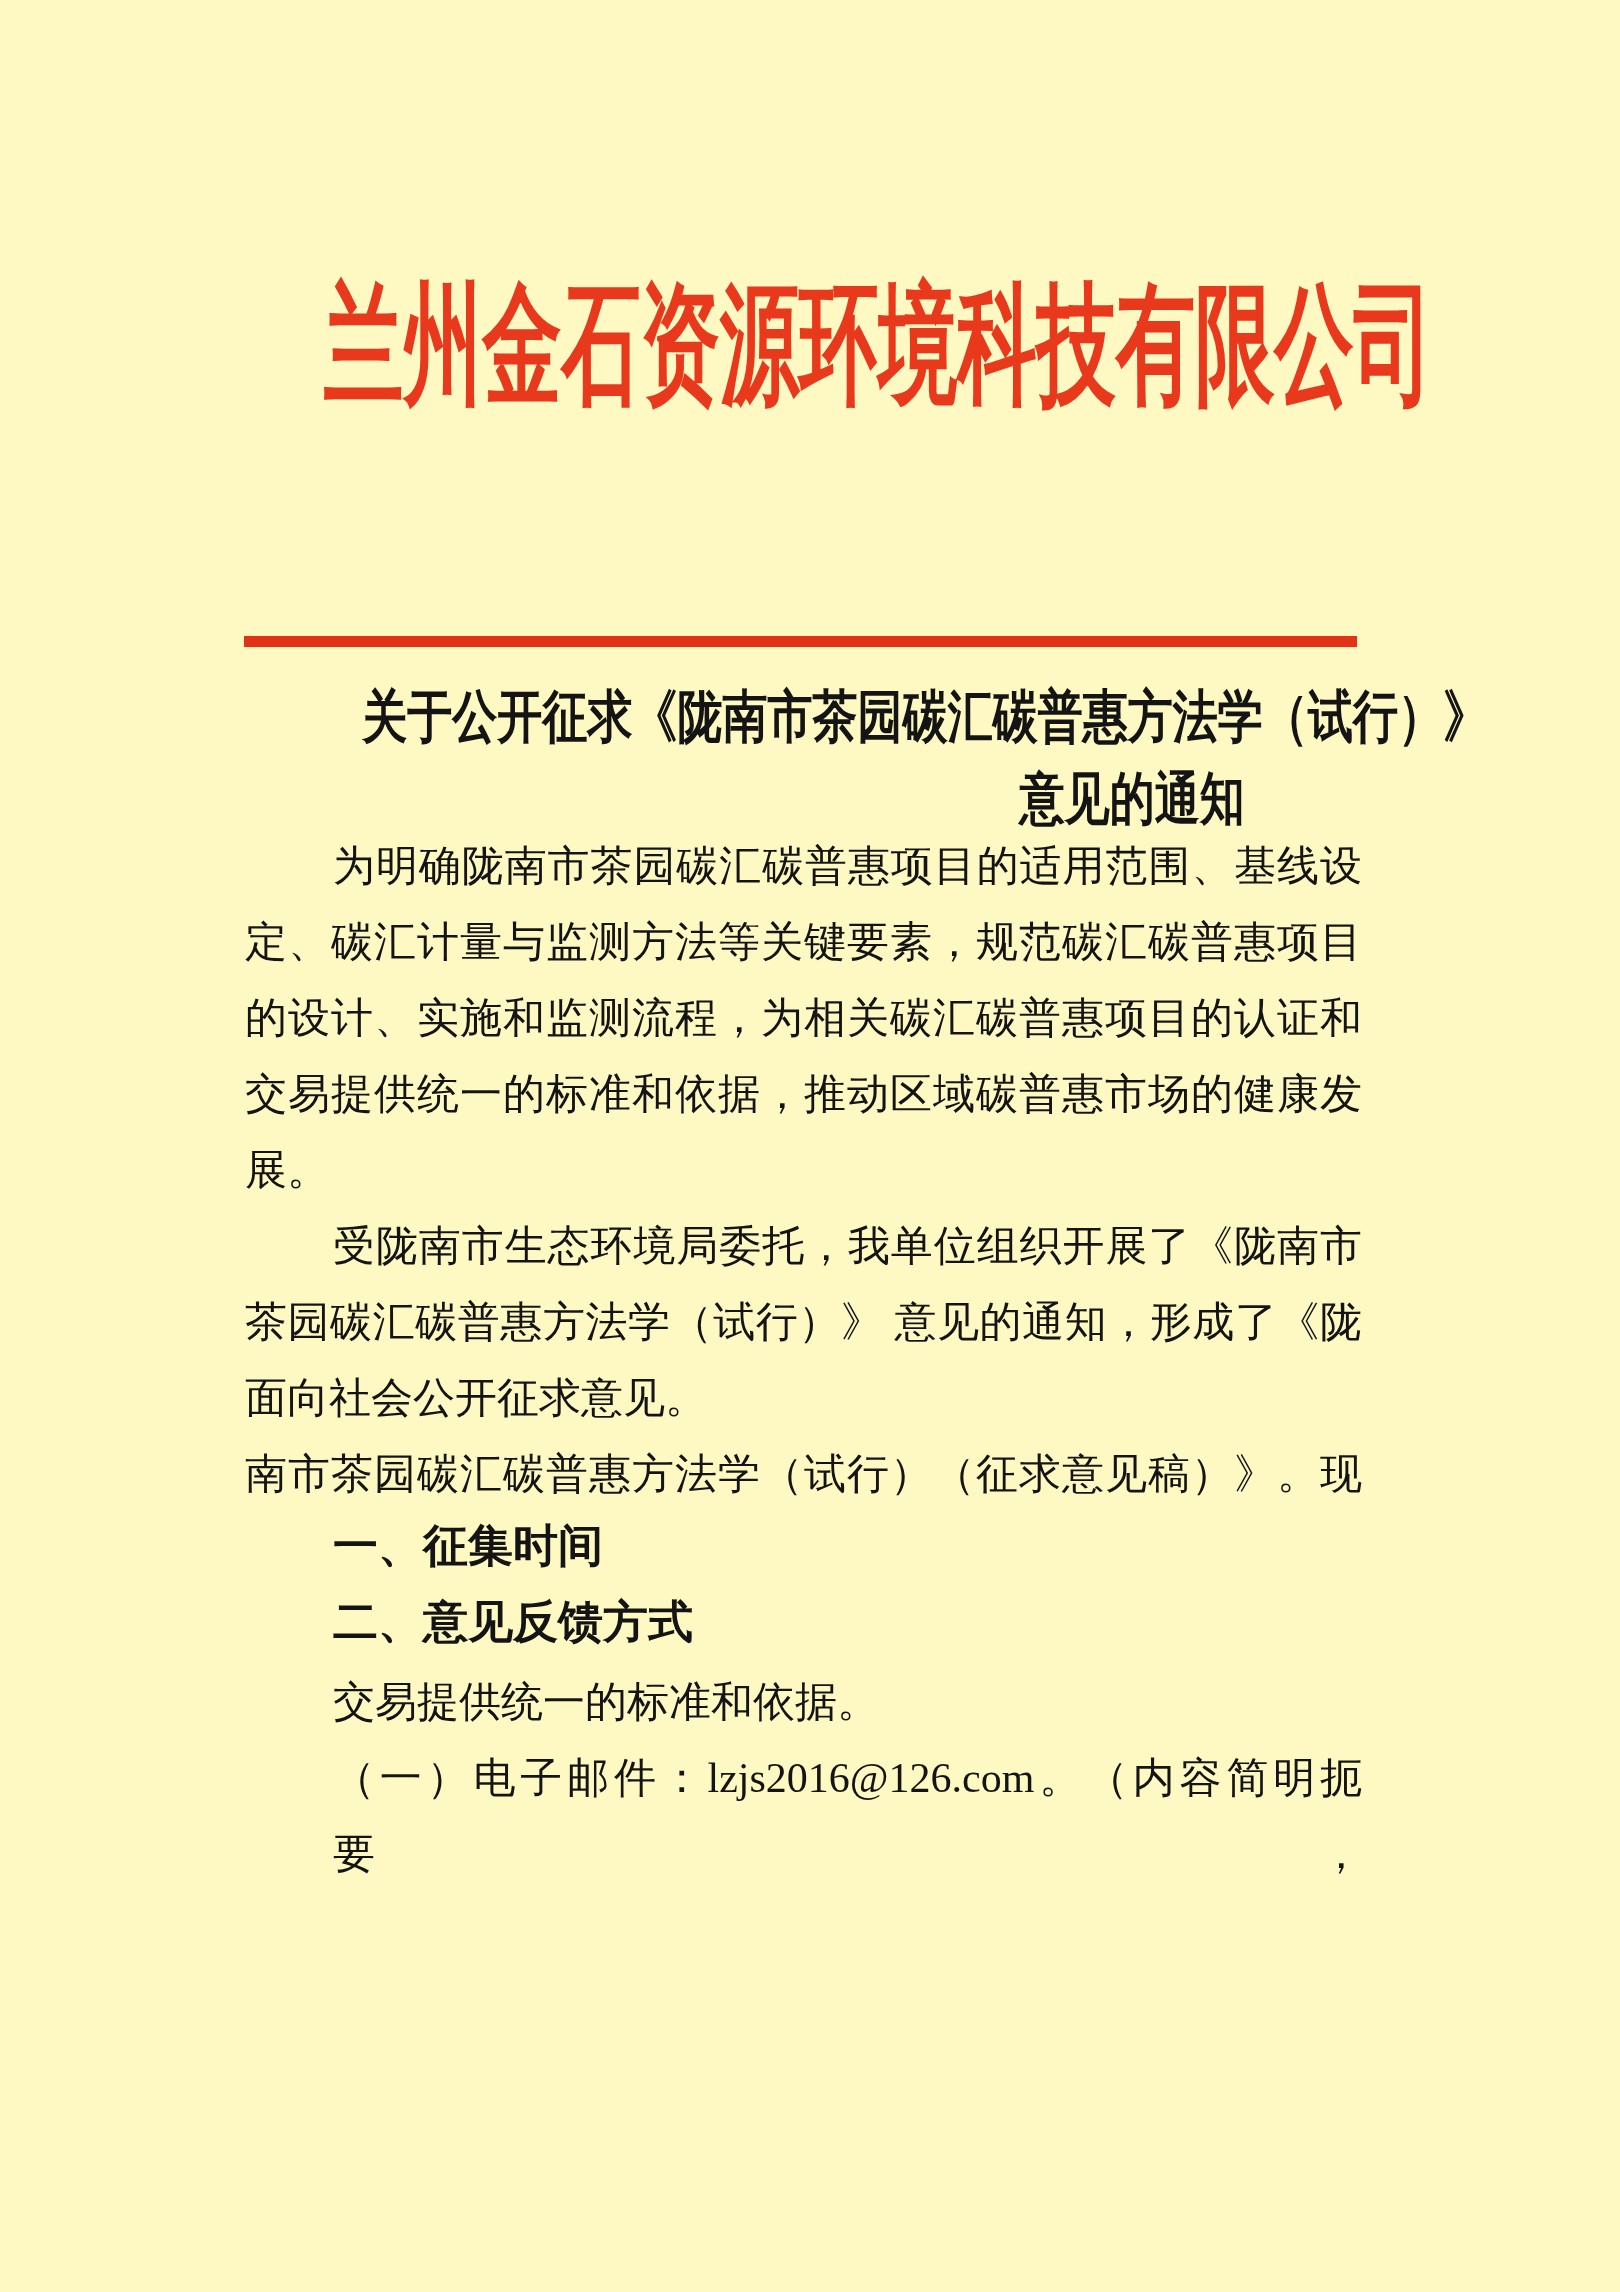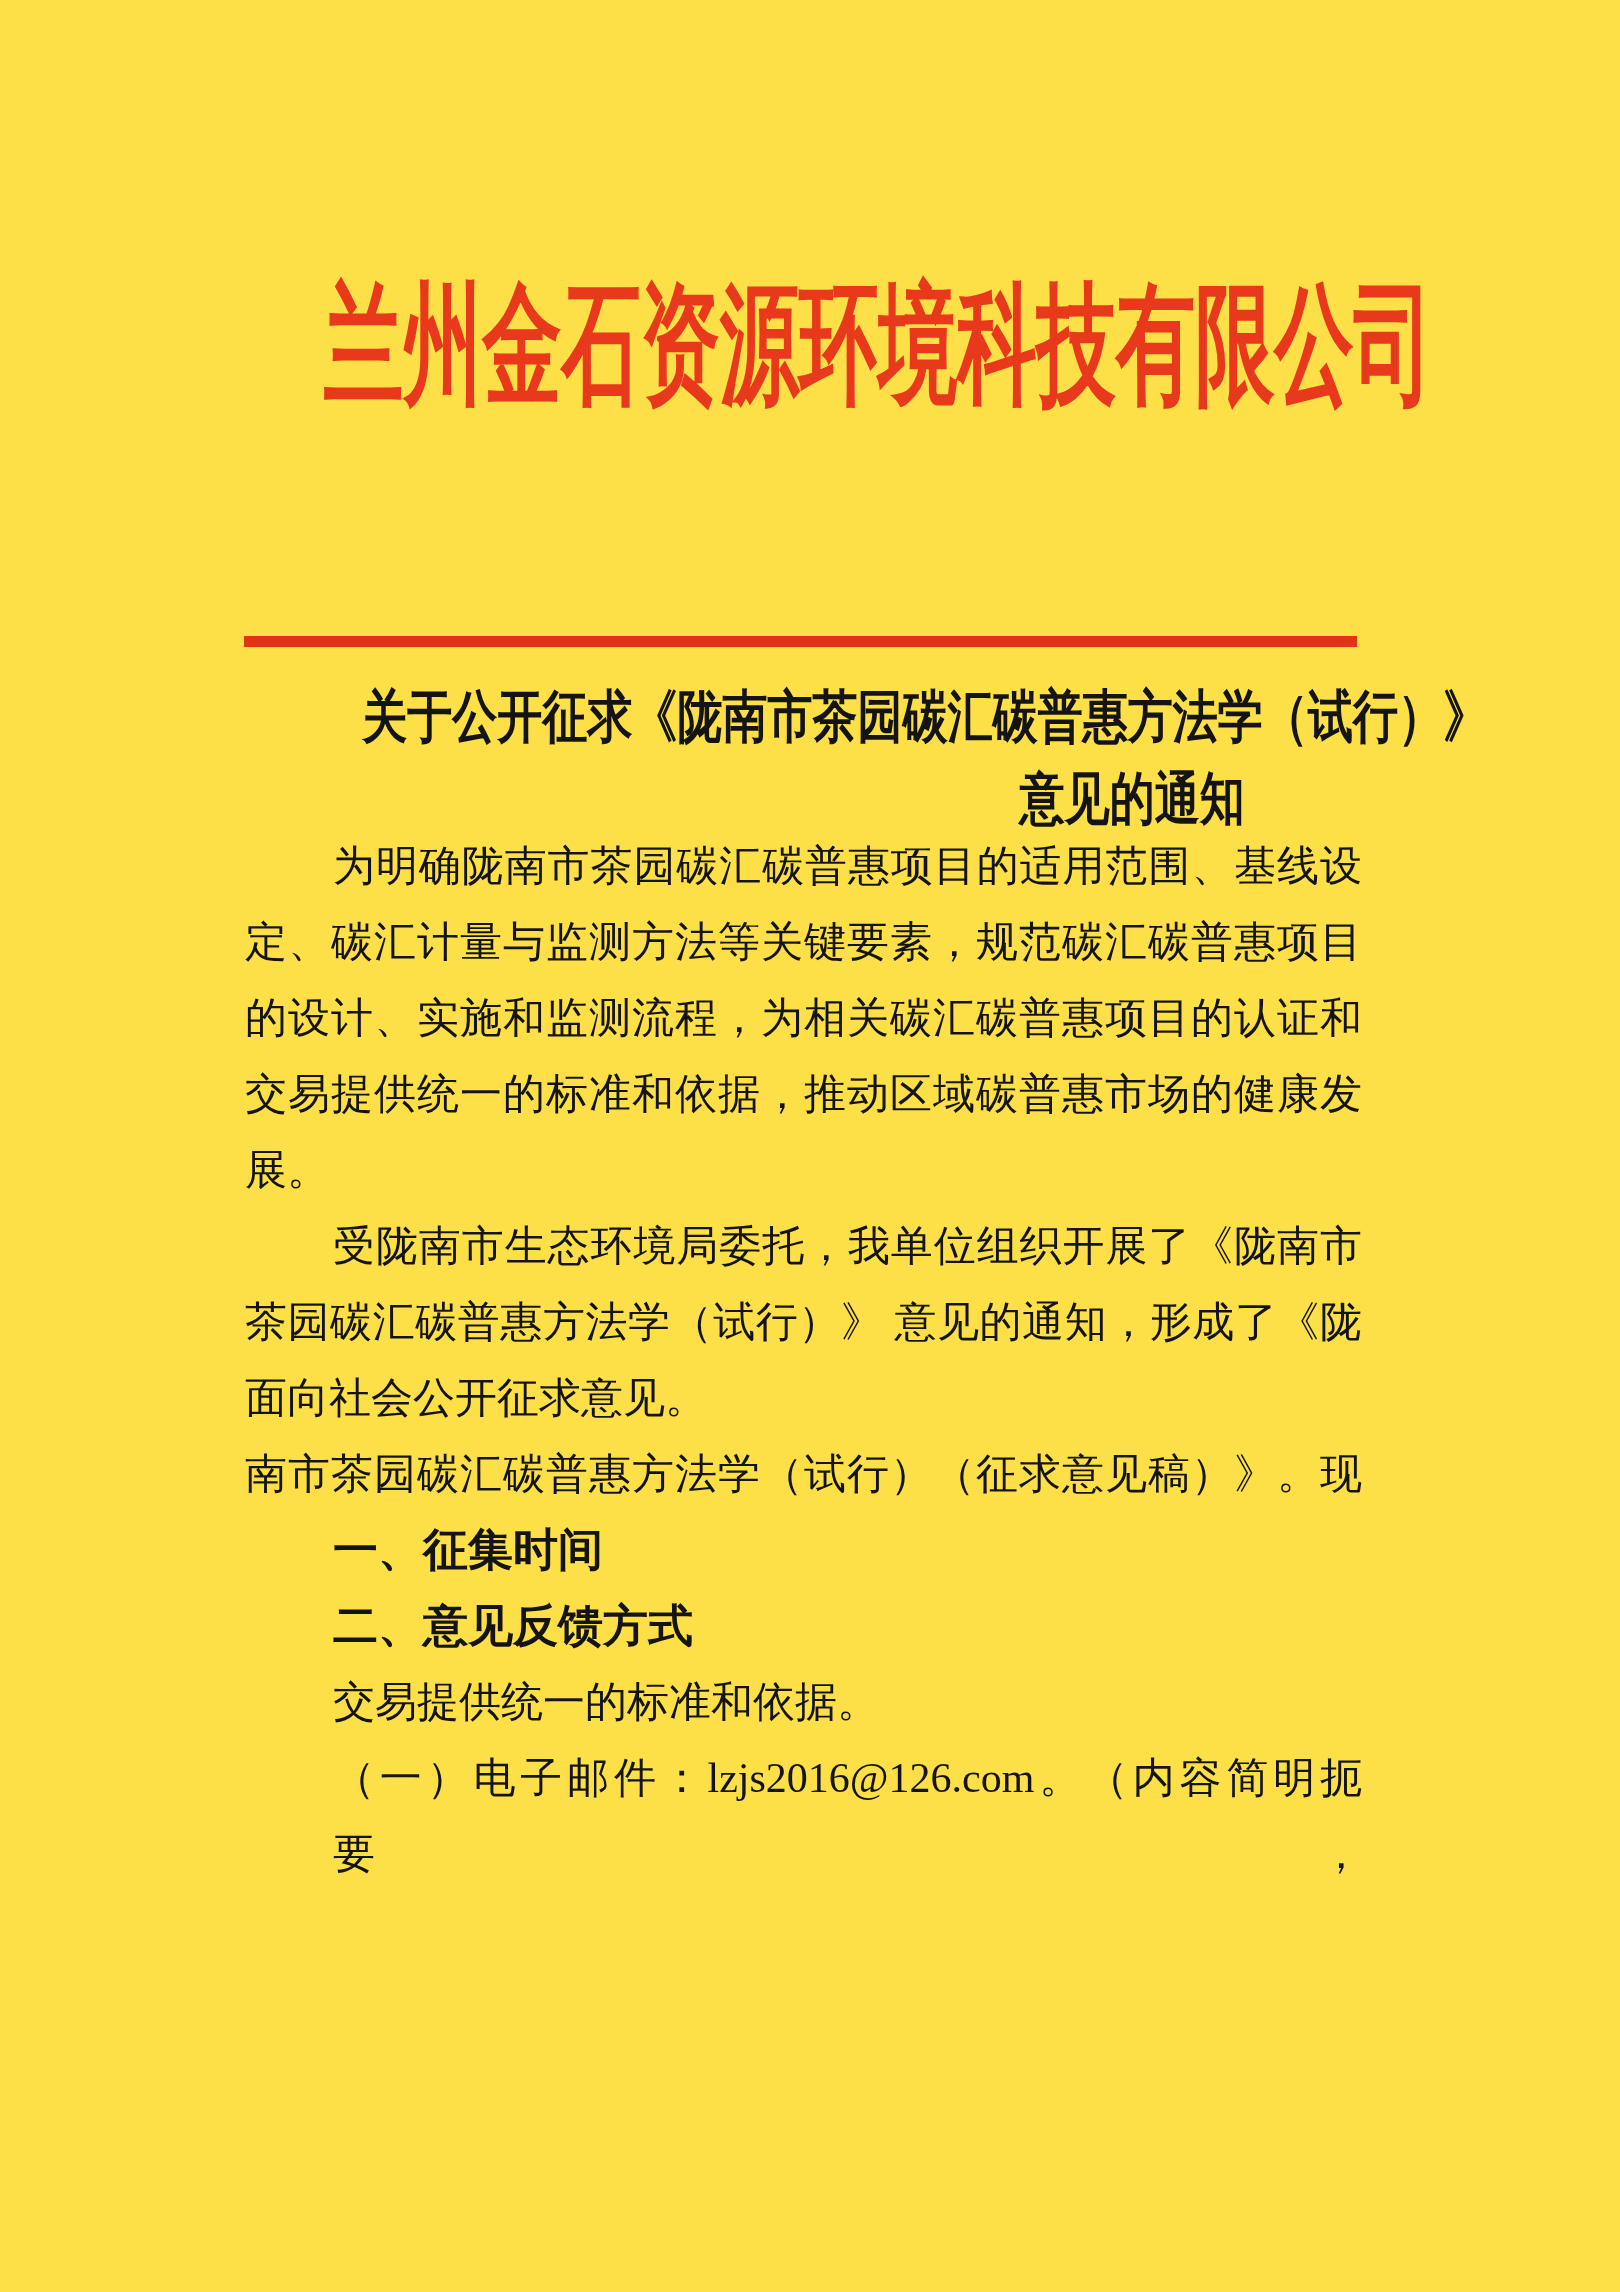--- a/index.html
+++ b/index.html
@@ -1,21 +1,21 @@
 <!DOCTYPE html>
 <html><head>
 <meta charset="utf-8">
 <style>
   html, body { margin: 0; padding: 0; background: #e9e9e9; }
   .page {
     position: relative;
     width: 1620px;
     height: 2293px;
     margin: 0 auto;
-    background: #fde047;
+    background: #fef9c3;
     overflow: hidden;
     font-family: "Liberation Serif", "DejaVu Serif", serif;
     color: #141414;
   }
 
   
   .letterhead {
     position: absolute;
     top: 267px;
     left: 0;
@@ -62,21 +62,21 @@
     left: 245px;
     top: 828px;
     width: 1117px;
     font-size: 42px;
     line-height: 76px;
   }
   .line { min-height: 76px; }
   .indent { padding-left: 88px; }
   .justify { text-align: justify; text-align-last: justify; }
   .heading {
-    font-family: Liberation Serif, serif;
+    font-family: Liberation Mono, monospace;
     font-weight: 700;
     font-size: 45px;
   }
 </style>
 </head>
 <body>
 
 <div class="page">
 
   <div class="letterhead" style="color: rgb(232, 57, 29);">兰州金石资源环境科技有限公司</div>

